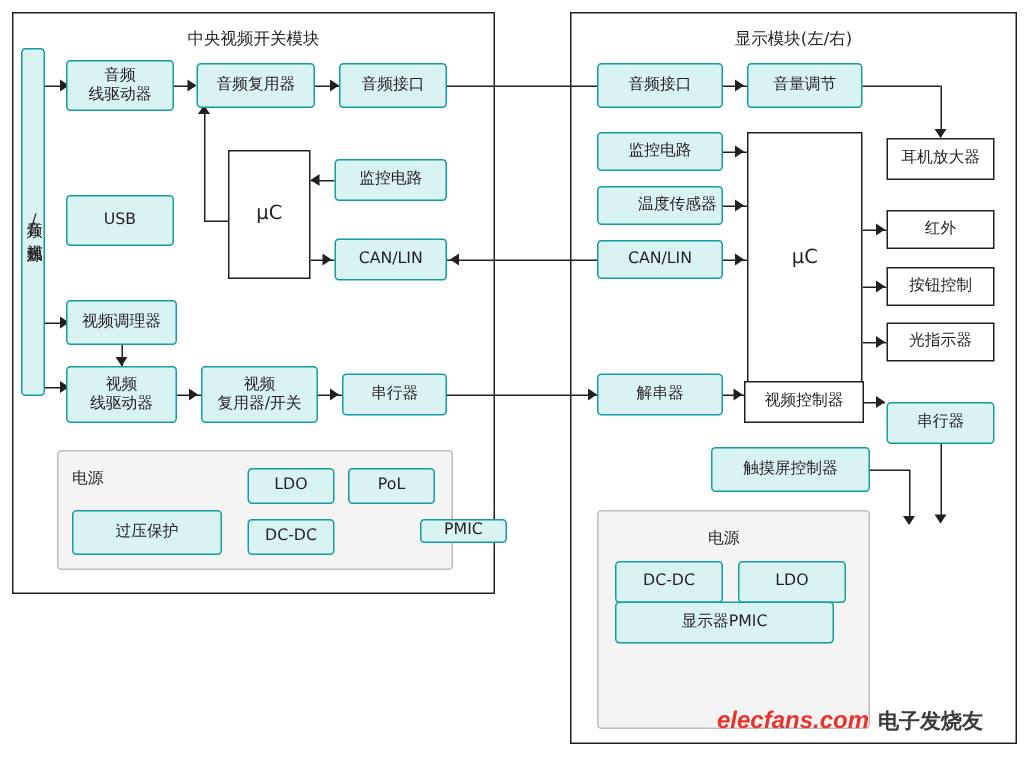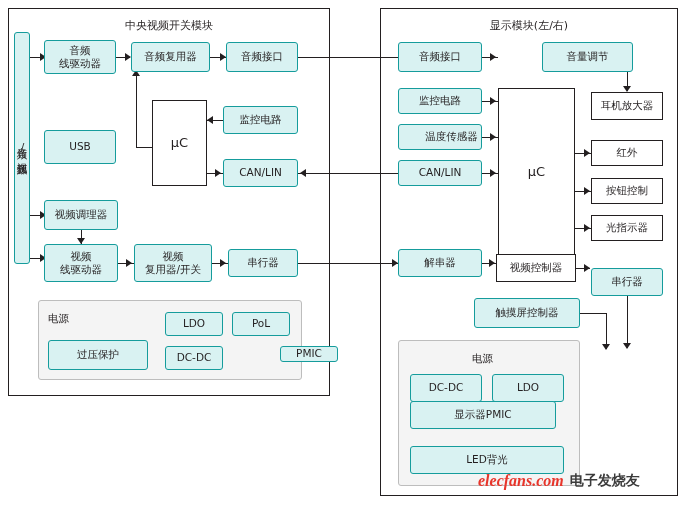--- a/index.html
+++ b/index.html
@@ -106,21 +106,21 @@
   .wm {
     position: absolute;
     display: flex;
     align-items: center;
     font-size: 16px;
     font-weight: bold;
   }
   .wm-red {
     color: #e8352b;
     font-style: italic;
-    font-family: Liberation Serif, serif;
+    font-family: Liberation Sans, sans-serif;
   }
   .wm-dark {
     color: #3b3b3b;
     font-size: 14px;
     margin-left: 6px;
   }
 </style>
 </head>
 <body>
 
@@ -250,21 +250,21 @@
   <div class="group" style="left:38px; top:300px; width:264px; height:80px;"></div>
   <div class="group-label" style="left:48px; top:312px;">电源</div>
   <div class="box" style="left:165px; top:312px; width:58px; height:24px;">LDO</div>
   <div class="box" style="left:232px; top:312px; width:58px; height:24px;">PoL</div>
   <div class="box" style="left:48px; top:340px; width:100px; height:30px;">过压保护</div>
   <div class="box" style="left:165px; top:346px; width:58px; height:24px;">DC-DC</div>
   <div class="box" style="left:232px; top:346px; width:58px; height:16px;margin-left:48px;">PMIC</div>
 
   <div class="box" style="left:398px; top:42px; width:84px; height:30px;">音频接口</div>
 
-  <div class="box" style="left:498px; top:42px; width:91px; height:30px;margin-left:44px;">音量调节</div>
+  <div class="box" style="left:498px; top:42px; width:77px; height:30px;">音量调节</div>
 
   <div class="box" style="left:398px; top:88px; width:84px; height:26px;">监控电路</div>
 
   <div class="box" style="left:398px; top:124px; width:84px; height:26px;padding-left:24px;">温度传感器</div>
 
   <div class="box" style="left:398px; top:160px; width:84px; height:26px;">CAN/LIN</div>
 
   <div class="box white" style="left:498px; top:88px; width:77px; height:168px; font-size:13px;">μC</div>
 
   <div class="box white" style="left:591px; top:92px; width:72px; height:28px;">耳机放大器</div>
@@ -279,20 +279,19 @@
   <div class="box" style="left:591px; top:268px; width:72px; height:28px;">串行器</div>
 
   <div class="box" style="left:474px; top:298px; width:106px; height:30px;">触摸屏控制器</div>
 
 
   <div class="group" style="left:398px; top:340px; width:182px; height:146px;"></div>
   <div class="group-label" style="left:472px; top:352px;">电源</div>
   <div class="box" style="left:410px; top:374px; width:72px; height:28px;">DC-DC</div>
   <div class="box" style="left:492px; top:374px; width:72px; height:28px;">LDO</div>
   <div class="box" style="left:410px; top:401px; width:146px; height:28px;">显示器PMIC</div>
-  <div class="box" style="left:410px; top:446px; width:154px; height:28px;">LED背光</div>
 
   <div class="wm" style="left:478px; top:472px;">
     <span class="wm-red">elecfans.com</span>
     <span class="wm-dark">电子发烧友</span>
   </div>
 
 </div>
 
 </body></html>

